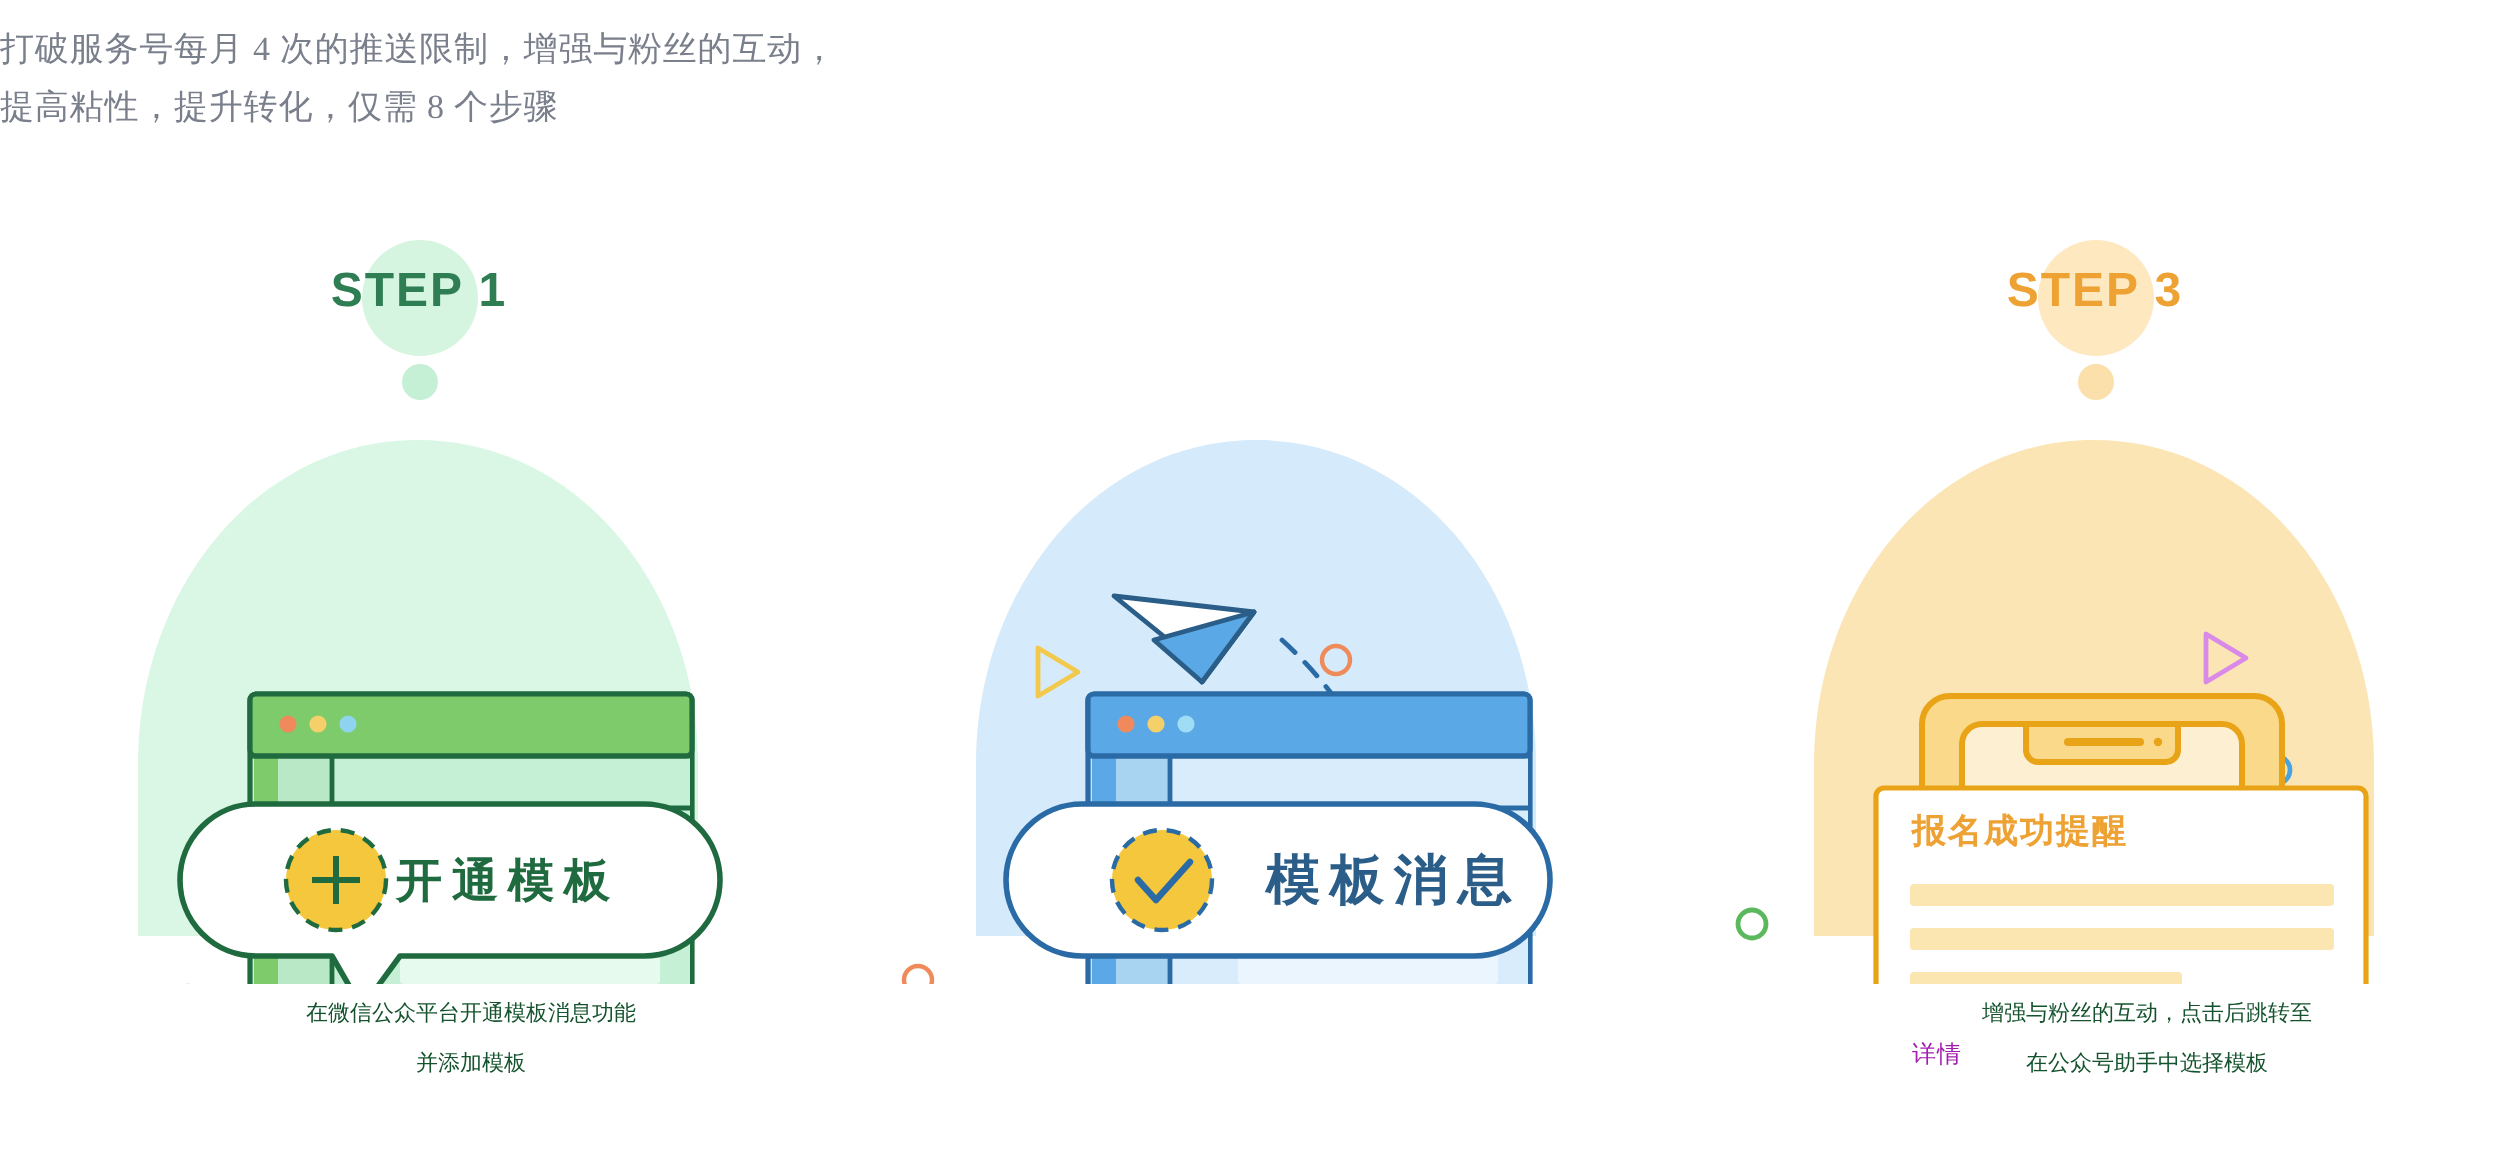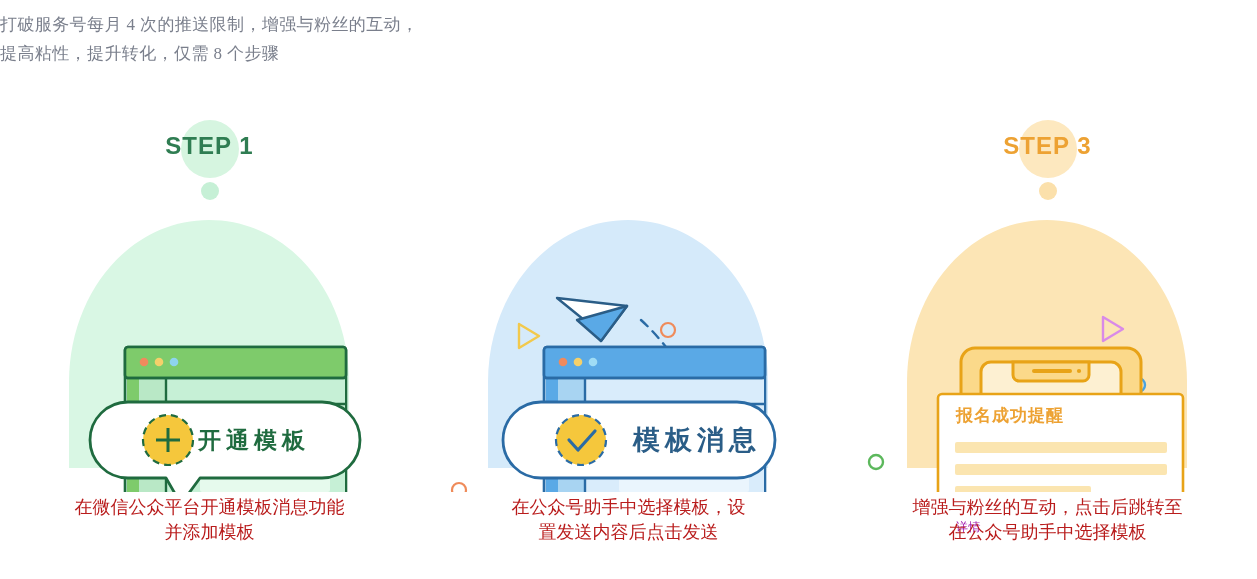--- a/index.html
+++ b/index.html
@@ -58,23 +58,24 @@
   
   .stage{
     position:absolute;left:0;top:92px;width:419px;height:290px;
   }
   .stage svg{display:block;}
 
   
   .caption{
     position:absolute;left:0;top:385px;width:100%;
     text-align:center;
-    color:#b91c1c;
-    font-size:18px;
+    color:#14532d;
+    font-size:11px;
     line-height:25px;
+    padding-left:26px;
   }
   .caption div{white-space:nowrap;}
 </style>
 </head>
 <body>
 
 <div class="intro">
   <div>打破服务号每月 4 次的推送限制，增强与粉丝的互动，</div>
   <div>提高粘性，提升转化，仅需 8 个步骤</div>
 </div>
@@ -185,24 +186,20 @@
         <g>
           <path d="M 122 200 L 318 200 A 38 38 0 0 1 318 276 L 122 276 A 38 38 0 0 1 122 200 Z" fill="#ffffff" stroke="#2a6ba5" stroke-width="2.8" stroke-linejoin="round"></path>
           <circle cx="162" cy="238" r="25" fill="#f5c73c"></circle>
           <circle cx="162" cy="238" r="25" fill="none" stroke="#2a6ba5" stroke-width="2.2" stroke-dasharray="7 5"></circle>
           <path d="M 150 238 L 159 248 L 176 229" fill="none" stroke="#2a6ba5" stroke-width="3.2" stroke-linecap="round" stroke-linejoin="round"></path>
         </g>
       </svg>
       <div style="position:absolute;left:192px;top:213px;width:180px;font-size:27px;font-weight:bold;color:#2a5d87;letter-spacing:5px;line-height:50px;margin-left:22px;">模板消息</div>
     </div>
 
-    <div class="caption">
-      <div>在公众号助手中选择模板，设</div>
-      <div>置发送内容后点击发送</div>
-    </div>
   </div>
 
   <div class="step">
     <div class="label-wrap">
       <div class="big-dot" style="background:#fde8bf;"></div>
       <div class="small-dot" style="background:#fbe0ab;"></div>
       <div class="step-label" style="color:#eda233;">STEP 3</div>
     </div>
 
     <div class="stage">

